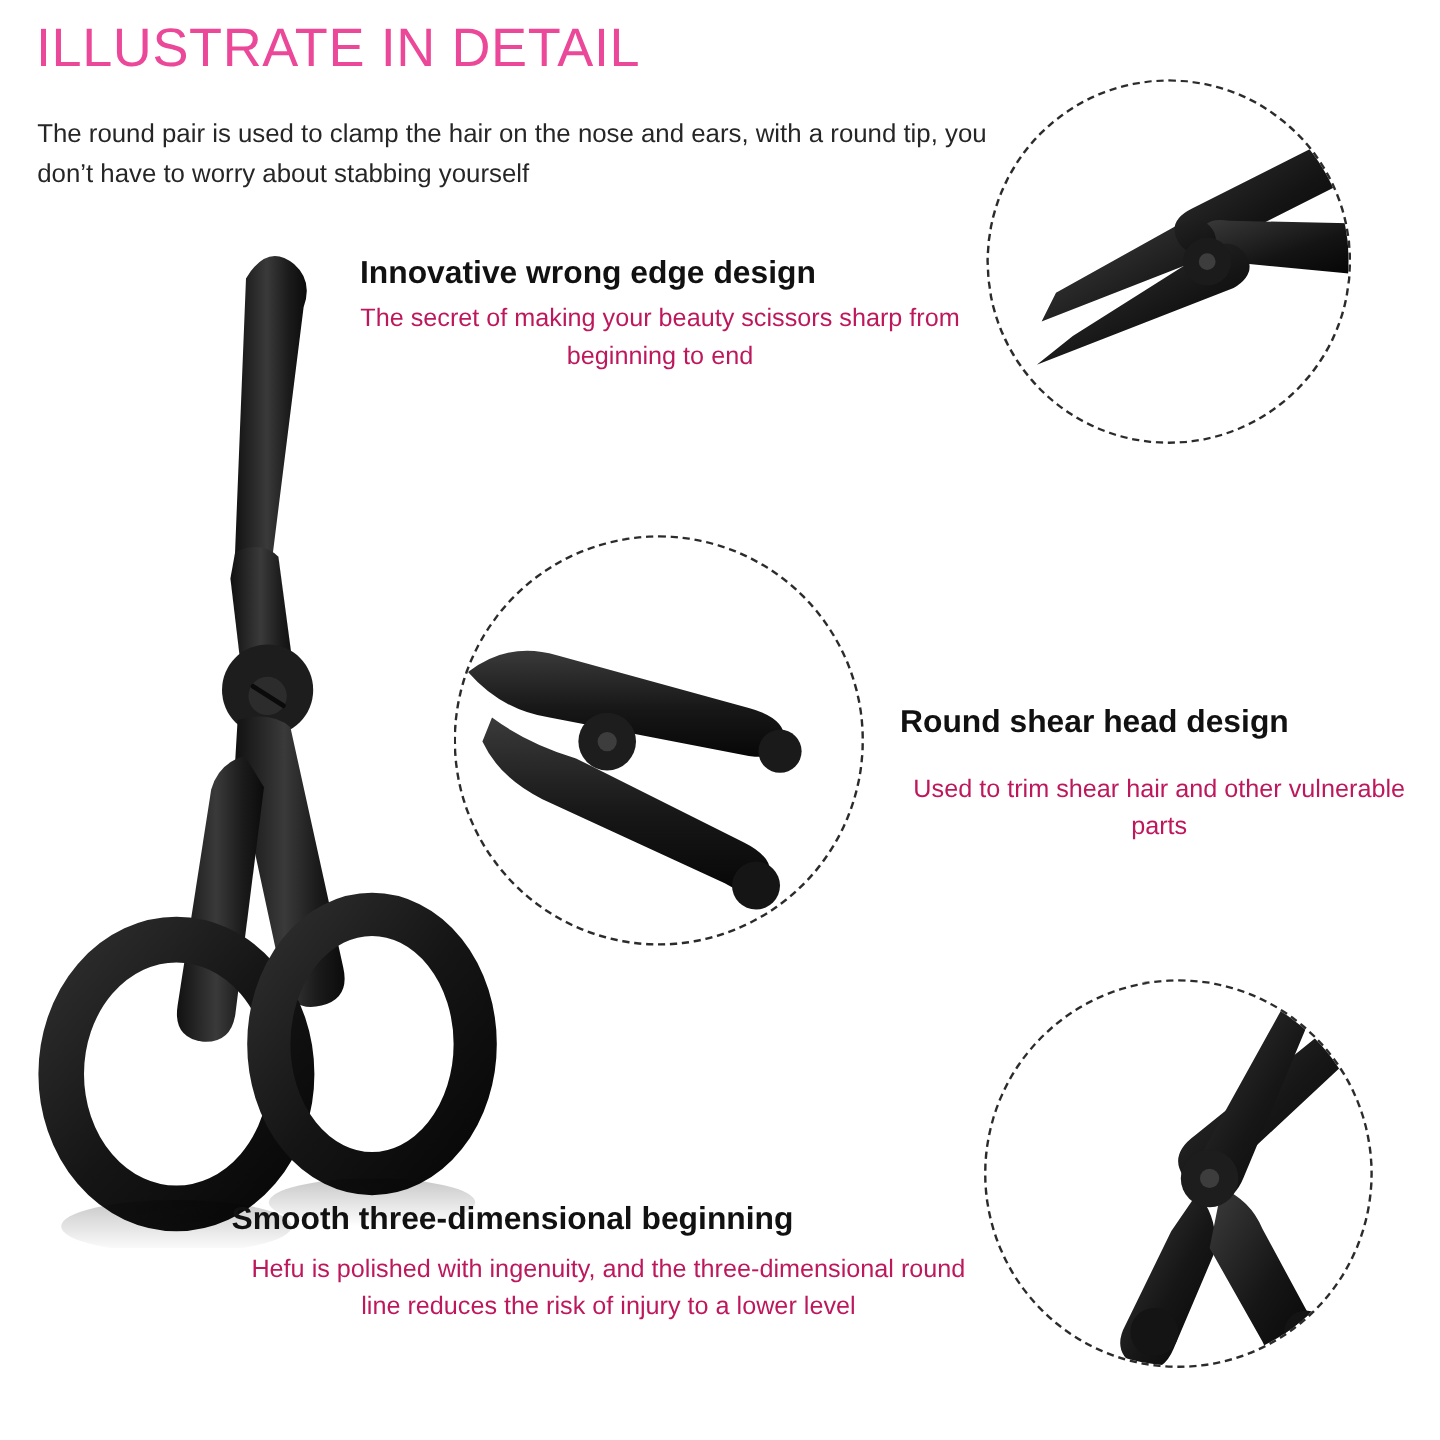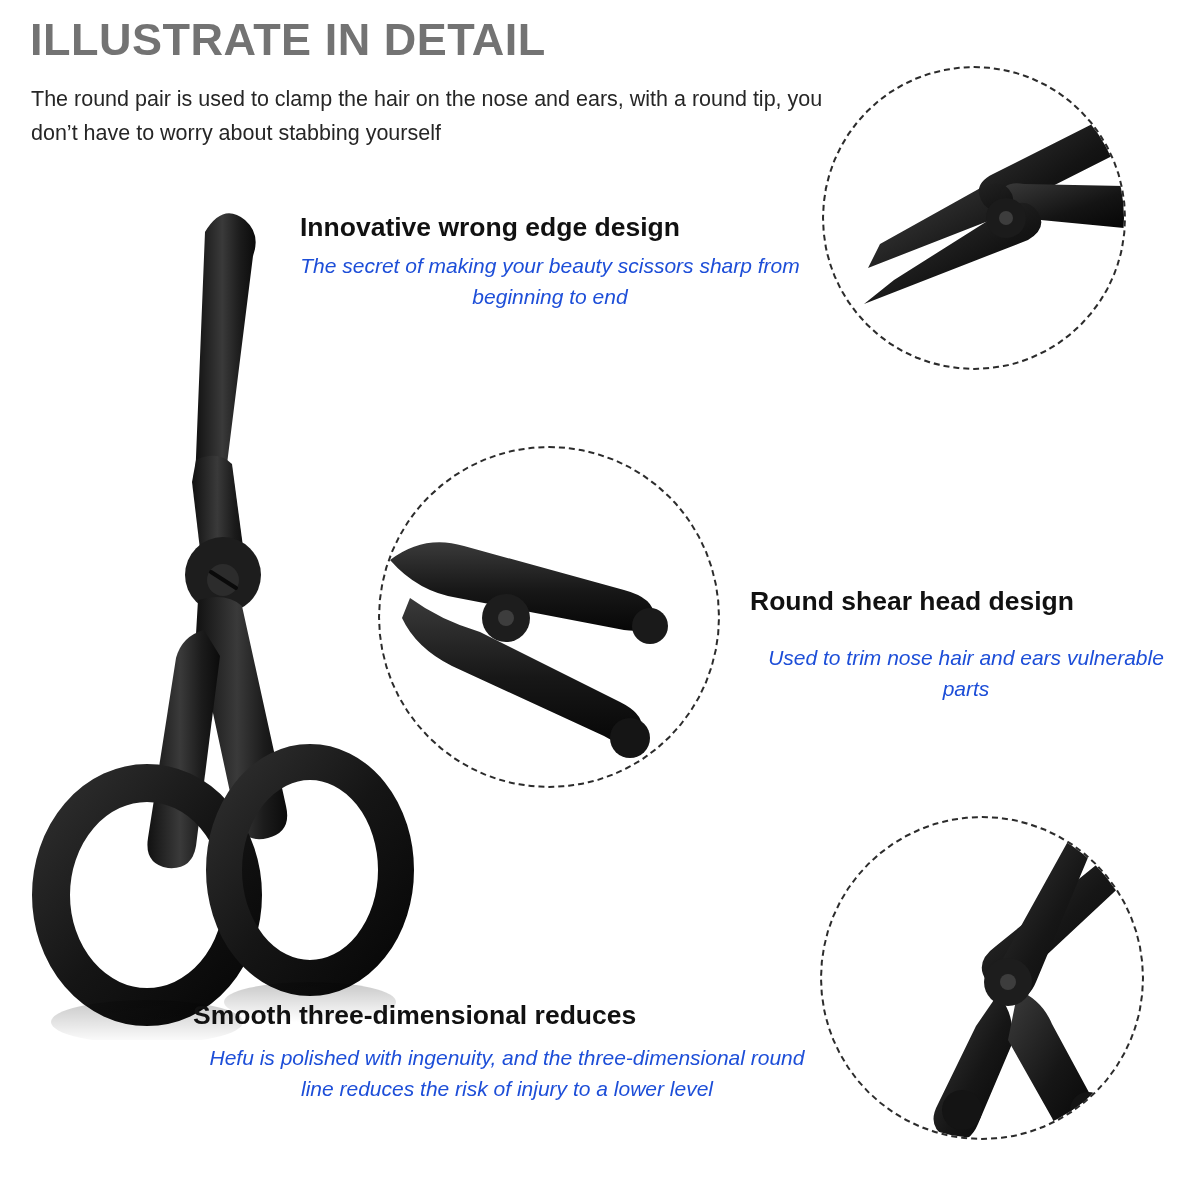--- a/index.html
+++ b/index.html
@@ -15,50 +15,49 @@
     font-family: "Liberation Sans", sans-serif;
     color: #1a1a1a;
   }
 
   
   #page-title {
     position: absolute;
     left: 30px;
     top: 14px;
     font-size: 45px;
-    font-weight: bold;
+    font-weight: normal;
     letter-spacing: 0.5px;
-    color: #737373;
+    color: #ec4899;
     white-space: nowrap;
   }
   #page-subtitle {
     position: absolute;
     left: 31px;
-    top: 82px;
+    top: 94px;
     width: 830px;
     font-size: 21.5px;
     line-height: 34px;
     color: #262626;
   }
 
   
   .feature-heading {
     position: absolute;
     font-size: 26.5px;
     font-weight: bold;
     color: #111111;
     white-space: nowrap;
   }
   .feature-body {
     position: absolute;
     font-size: 21px;
     line-height: 31px;
-    color: #1d4ed8;
+    color: #be185d;
     text-align: center;
-    font-style: italic;
   }
 
   #feature-1-heading { left: 300px; top: 212px; }
   #feature-1-body    { left: 300px; top: 250px; width: 500px; }
 
   #feature-2-heading { left: 750px; top: 586px; text-align: right; }
   #feature-2-body    { left: 750px; top: 642px; width: 432px; }
 
   #feature-3-heading { left: 193px; top: 1000px; }
   #feature-3-body    { left: 201px; top: 1042px; width: 612px; }
@@ -153,21 +152,21 @@
     <path d="M40 236 L70 212 L184 140 q18 -12 30 4 q10 16 -10 28 Z" fill="url(#bladeG1)"></path>
 
     <path d="M56 176 L44 200 L172 150 q22 -8 16 -24 q-8 -16 -28 -8 Z" fill="url(#bladeG1)" opacity="0.96"></path>
 
     <circle cx="182" cy="150" r="20" fill="#1b1b1b"></circle>
     <circle cx="182" cy="150" r="7" fill="#3d3d3d"></circle>
   </svg>
 </div>
 
 <div class="feature-heading" id="feature-2-heading">Round shear head design</div>
-<div class="feature-body" id="feature-2-body">Used to trim nose hair and ears vulnerable parts</div>
+<div class="feature-body" id="feature-2-body">Used to trim shear hair and other vulnerable parts</div>
 
 <div class="zoom-circle" id="zoom-circle-2">
   <svg viewBox="0 0 338 338" xmlns="http://www.w3.org/2000/svg" aria-hidden="true">
     <defs>
       <linearGradient id="bladeG2" x1="0" y1="0" x2="0" y2="1">
         <stop offset="0%" stop-color="#3a3a3a"></stop>
         <stop offset="55%" stop-color="#171717"></stop>
         <stop offset="100%" stop-color="#070707"></stop>
       </linearGradient>
     </defs>
@@ -176,21 +175,21 @@
     <circle cx="270" cy="178" r="18" fill="#1a1a1a"></circle>
 
     <path d="M30 150 q30 22 70 34 l140 70 q28 14 20 32 q-10 18 -36 2 L72 218 q-36 -18 -50 -48 Z" fill="url(#bladeG2)"></path>
     <circle cx="250" cy="290" r="20" fill="#151515"></circle>
 
     <circle cx="126" cy="170" r="24" fill="#1d1d1d"></circle>
     <circle cx="126" cy="170" r="8" fill="#3d3d3d"></circle>
   </svg>
 </div>
 
-<div class="feature-heading" id="feature-3-heading">Smooth three-dimensional reduces</div>
+<div class="feature-heading" id="feature-3-heading">Smooth three-dimensional beginning</div>
 <div class="feature-body" id="feature-3-body">Hefu is polished with ingenuity, and the three-dimensional round line reduces the risk of injury to a lower level</div>
 
 <div class="zoom-circle" id="zoom-circle-3">
   <svg viewBox="0 0 320 320" xmlns="http://www.w3.org/2000/svg" aria-hidden="true">
     <defs>
       <linearGradient id="bladeG3" x1="0" y1="0" x2="1" y2="1">
         <stop offset="0%" stop-color="#3c3c3c"></stop>
         <stop offset="55%" stop-color="#161616"></stop>
         <stop offset="100%" stop-color="#060606"></stop>
       </linearGradient>

